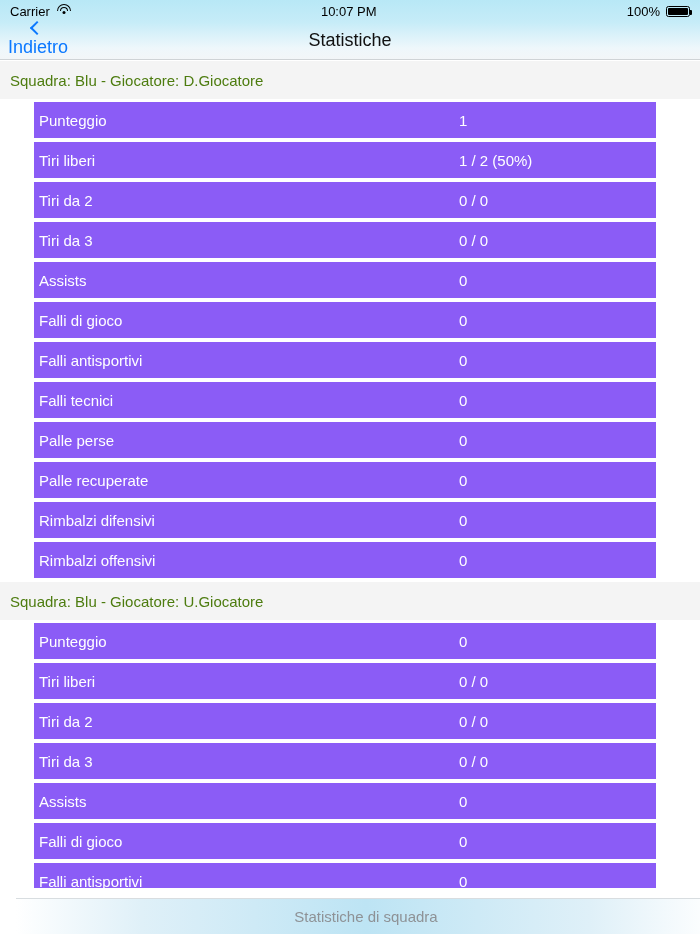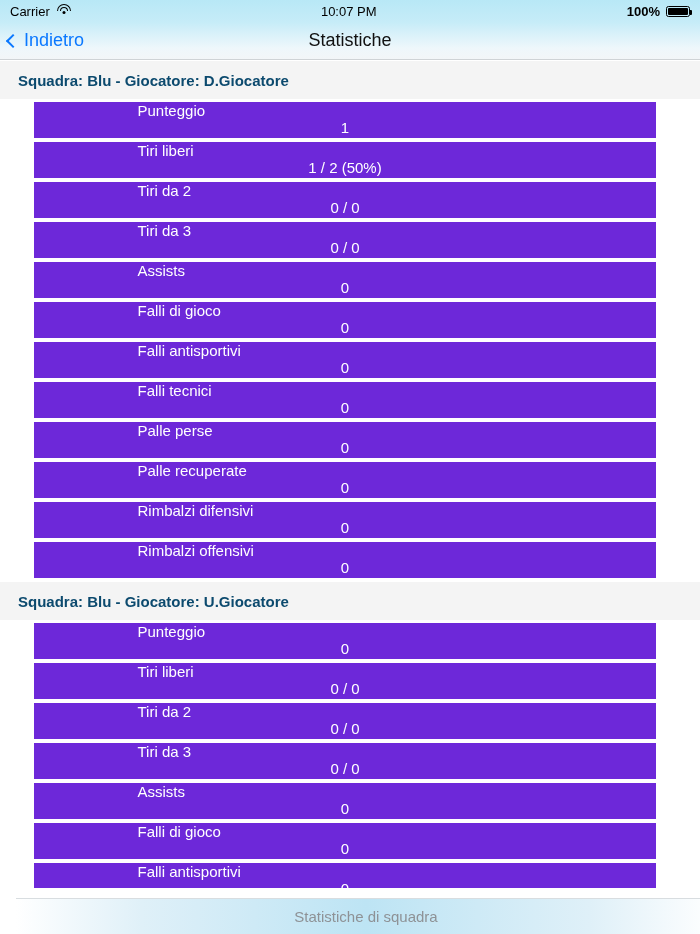--- a/index.html
+++ b/index.html
@@ -12,21 +12,21 @@
   #app { position:relative; width:700px; height:934px; }
 
   
   .statusbar{
     position:absolute; top:0; left:0; width:700px; height:22px;
     background:linear-gradient(180deg,#b8e8f6 0%,#c6ecf8 100%);
     display:flex; align-items:center; justify-content:space-between;
     padding:0 10px; font-size:13px; color:#000;
   }
   .sb-left{ display:flex; align-items:flex-start; gap:7px; }
-  .sb-right{ display:flex; align-items:center; gap:6px;font-weight:bold; }
+  .sb-right{ display:flex; align-items:center; gap:6px; }
   .wifi{ width:14px; height:11px; position:relative; display:inline-block; }
   .wifi i{ position:absolute; left:50%; border:1.6px solid #000; border-bottom:none;
            border-radius:50% 50% 0 0 / 100% 100% 0 0; transform:translateX(-50%); }
   .wifi i.a{ width:14px; height:7px; top:0; }
   .wifi i.b{ width:8px;  height:4px; top:3px; }
   .wifi i.c{ width:3px;  height:3px; top:7px; background:#000; border:none; border-radius:50%; }
   .batt{ width:24px; height:11px; border:1px solid #000; border-radius:2.5px;
          position:relative; padding:1px; }
   .batt span{ display:block; height:100%; background:#000; border-radius:1px; }
   .batt::after{ content:""; position:absolute; right:-3px; top:3px; width:2px; height:5px;
@@ -34,46 +34,46 @@
 
   
   .navbar{
     position:absolute; top:22px; left:0; width:700px; height:38px;
     background:linear-gradient(180deg,#c6ecf8 0%,#eef7fb 70%,#f3f6f8 100%);
     border-bottom:1px solid #cfd3d6;
     display:flex; align-items:center;
   }
   .backbtn{
     display:flex; align-items:center; gap:4px;
-    margin-left:8px; color:#0a78ff; font-size:18px; cursor:pointer;
+    margin-left:8px; color:#0a78ff; font-size:18px; cursor:pointer;flex-direction:column;
   }
   .chev{ width:10px; height:10px; border-left:2.4px solid #0a78ff; border-bottom:2.4px solid #0a78ff;
          transform:rotate(45deg); display:inline-block; margin-right:2px; }
   .navtitle{
     position:absolute; left:0; right:0; text-align:center;
     font-size:18px; font-weight:normal; color:#111; pointer-events:none;
   }
 
   
   .content{
     position:absolute; top:61px; left:0; width:700px; height:827px;
     background:#ffffff; overflow:hidden;
   }
   .section-header{
     height:38px; background:#f4f4f4;
-    display:flex; align-items:center; padding-left:18px;
-    font-size:15px; font-weight:bold; color:#0c4a6e;
+    display:flex; align-items:center; padding-left:10px;
+    font-size:15px; font-weight:normal; color:#4d7c0f;
   }
   .rows{ padding-top:3px; }
   .row{
     position:relative;
     margin:0 44px 4px 34px;
-    height:36px; background:#6d28d9;
+    height:36px; background:#8b5cf6;
     display:flex; align-items:center;
-    color:#ffffff; font-size:15px;flex-direction:column;
+    color:#ffffff; font-size:15px;
   }
   .row .lbl{ padding-left:5px; width:425px; }
   .row .val{ }
 
   
   .tabbar{
     position:absolute; left:16px; bottom:0; width:700px; height:36px;
     background:linear-gradient(90deg,#ffffff 0%,#dff0f8 18%,#bde4f4 50%,#dff0f8 82%,#ffffff 100%);
     border-top:1px solid #d8dde0;
     display:flex; align-items:center;

